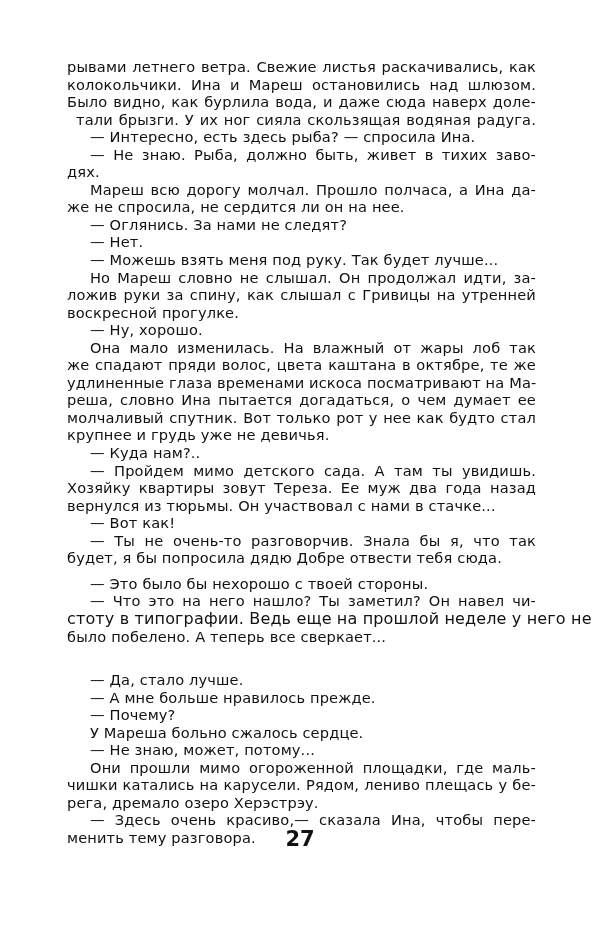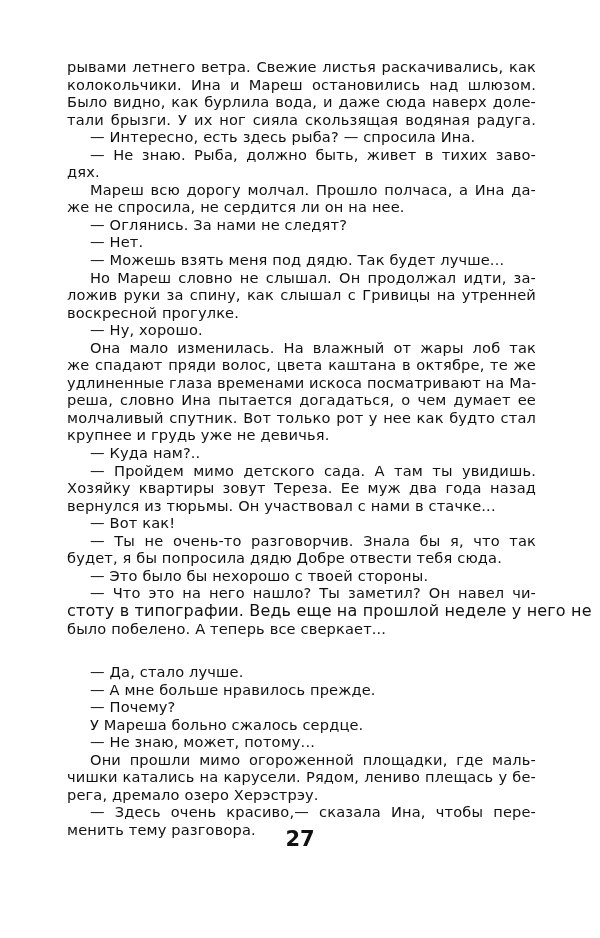--- a/index.html
+++ b/index.html
@@ -35,47 +35,47 @@
       color: #111111;
     }
   </style>
 </head>
 <body>
 
 <div class="page" id="page-body">
     <span class="line" style="white-space: nowrap;">рывами летнего ветра. Свежие листья раскачивались, как</span>
     <span class="line" style="white-space: nowrap;">колокольчики. Ина и Мареш остановились над шлюзом.</span>
     <span class="line" style="white-space: nowrap;">Было видно, как бурлила вода, и даже сюда наверх доле-</span>
-    <span class="line" style="white-space: nowrap;">тали брызги. У их ног сияла скользящая водяная радуга.</span>
+    <span class="line" style="white-space: nowrap; margin-left: 9px;">тали брызги. У их ног сияла скользящая водяная радуга.</span>
     <span class="line indent last" style="white-space: nowrap;">— Интересно, есть здесь рыба? — спросила Ина.</span>
     <span class="line indent" style="white-space: nowrap;">— Не знаю. Рыба, должно быть, живет в тихих заво-</span>
     <span class="line last" style="white-space: nowrap;">дях.</span>
     <span class="line indent" style="white-space: nowrap;">Мареш всю дорогу молчал. Прошло полчаса, а Ина да-</span>
     <span class="line last" style="white-space: nowrap;">же не спросила, не сердится ли он на нее.</span>
     <span class="line indent last" style="white-space: nowrap;">— Оглянись. За нами не следят?</span>
     <span class="line indent last" style="white-space: nowrap;">— Нет.</span>
-    <span class="line indent last" style="white-space: nowrap;">— Можешь взять меня под дядю. Так будет лучше...</span>
+    <span class="line indent last" style="white-space: nowrap;">— Можешь взять меня под руку. Так будет лучше...</span>
     <span class="line indent" style="white-space: nowrap;">Но Мареш словно не слышал. Он продолжал идти, за-</span>
     <span class="line" style="white-space: nowrap;">ложив руки за спину, как слышал с Гривицы на утренней</span>
     <span class="line last" style="white-space: nowrap;">воскресной прогулке.</span>
     <span class="line indent last" style="white-space: nowrap;">— Ну, хорошо.</span>
     <span class="line indent" style="white-space: nowrap;">Она мало изменилась. На влажный от жары лоб так</span>
     <span class="line" style="white-space: nowrap;">же спадают пряди волос, цвета каштана в октябре, те же</span>
     <span class="line" style="white-space: nowrap;">удлиненные глаза временами искоса посматривают на Ма-</span>
     <span class="line" style="white-space: nowrap;">реша, словно Ина пытается догадаться, о чем думает ее</span>
     <span class="line" style="white-space: nowrap;">молчаливый спутник. Вот только рот у нее как будто стал</span>
     <span class="line last" style="white-space: nowrap;">крупнее и грудь уже не девичья.</span>
     <span class="line indent last" style="white-space: nowrap;">— Куда нам?..</span>
     <span class="line indent" style="white-space: nowrap;">— Пройдем мимо детского сада. А там ты увидишь.</span>
     <span class="line" style="white-space: nowrap;">Хозяйку квартиры зовут Тереза. Ее муж два года назад</span>
     <span class="line last" style="white-space: nowrap;">вернулся из тюрьмы. Он участвовал с нами в стачке...</span>
     <span class="line indent last" style="white-space: nowrap;">— Вот как!</span>
     <span class="line indent" style="white-space: nowrap;">— Ты не очень-то разговорчив. Знала бы я, что так</span>
     <span class="line last" style="white-space: nowrap;">будет, я бы попросила дядю Добре отвести тебя сюда.</span>
-    <span class="line indent last" style="white-space: nowrap;">— Это было бы нехорошо с твоей стороны.</span>
+    <span class="line indent last" style="white-space: nowrap; margin-top: 8px;">— Это было бы нехорошо с твоей стороны.</span>
     <span class="line indent" style="white-space: nowrap;">— Что это на него нашло? Ты заметил? Он навел чи-</span>
     <span class="line" style="white-space: nowrap; font-size: 16px;">стоту в типографии. Ведь еще на прошлой неделе у него не</span>
     <span class="line last" style="white-space: nowrap;">было побелено. А теперь все сверкает...</span>
     <span class="line indent last" style="white-space: nowrap; margin-top: 26px;">— Да, стало лучше.</span>
     <span class="line indent last" style="white-space: nowrap;">— А мне больше нравилось прежде.</span>
     <span class="line indent last" style="white-space: nowrap;">— Почему?</span>
     <span class="line indent last" style="white-space: nowrap;">У Мареша больно сжалось сердце.</span>
     <span class="line indent last" style="white-space: nowrap;">— Не знаю, может, потому...</span>
     <span class="line indent" style="white-space: nowrap;">Они прошли мимо огороженной площадки, где маль-</span>
     <span class="line" style="white-space: nowrap;">чишки катались на карусели. Рядом, лениво плещась у бе-</span>

